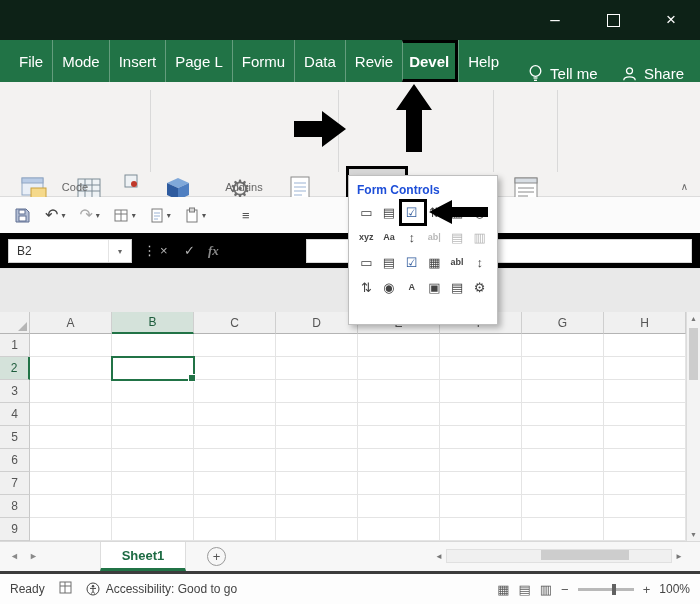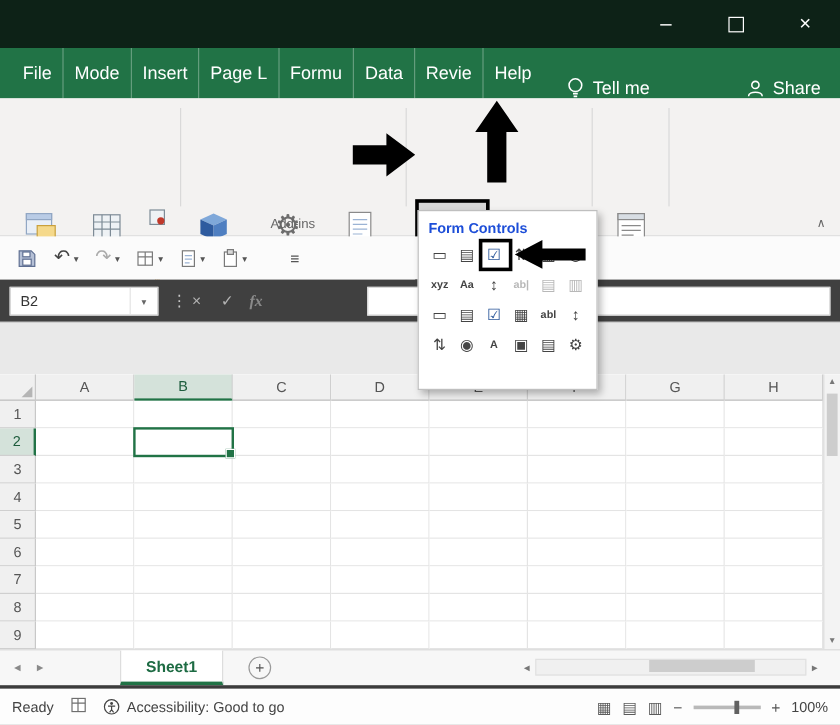--- a/index.html
+++ b/index.html
@@ -28,21 +28,21 @@
   .chev{font-size:8px;color:#555;line-height:9px;}
   .gray .ricon, .gray{color:#a9a9a9;}
   .glabel{position:absolute;bottom:3px;font-size:11px;color:#666;text-align:center;}
   .collapse{position:absolute;right:12px;bottom:4px;color:#666;font-size:10px;}
   
   .qat{position:absolute;top:197px;left:0;width:700px;height:36px;background:#fbfbfb;display:flex;align-items:center;padding-left:10px;gap:6px;box-sizing:border-box;}
   .qbtn{display:flex;align-items:center;gap:3px;padding:0 4px;color:#444;font-size:16px;line-height:16px;}
   .qbtn.disabled{color:#ababab;}
   .qmore{margin-left:26px;color:#555;font-size:13px;}
   
-  .frow{position:absolute;top:233px;left:0;width:700px;height:36px;background:#404040;border-bottom:1px solid #e3e3e3;box-sizing:border-box;}
+  .frow{position:absolute;top:233px;left:0;width:700px;height:36px;background:#000000;border-bottom:1px solid #e3e3e3;box-sizing:border-box;}
   .namebox{position:absolute;left:8px;top:6px;width:124px;height:24px;background:#fff;border:1px solid #cfcfcf;display:flex;align-items:center;font-size:12px;color:#333;box-sizing:border-box;}
   .namebox .val{padding-left:8px;flex:1;}
   .nbdd{width:22px;height:100%;border-left:1px solid #e4e4e4;display:flex;align-items:center;justify-content:center;font-size:8px;color:#666;}
   .fsep{position:absolute;left:143px;top:10px;color:#c7c7c7;font-size:13px;}
   .fbx{position:absolute;top:10px;font-size:13px;color:#b3b3b3;}
   .fx{font-style:italic;color:#8a8a8a;font-weight:700;font-family:"Liberation Serif",serif;}
   .formulabar{position:absolute;left:306px;top:6px;width:386px;height:24px;background:#fff;border:1px solid #d8d8d8;box-sizing:border-box;}
   .band{position:absolute;top:269px;left:0;width:700px;height:43px;background:#e9e9e9;}
   
   .grid{position:absolute;top:312px;left:0;width:700px;height:229px;background:#fff;}
@@ -127,20 +127,23 @@
         </div>
         <div class="tab">
           <span>Formu</span>
         </div>
         <div class="tab">
           <span>Data</span>
         </div>
         <div class="tab">
           <span>Revie</span>
         </div>
+        <div class="tab active">
+          <span>Devel</span>
+        </div>
         <div class="tab">
           <span>Help</span>
         </div>
       </div>
     <div class="tellme">
       <svg width="15" height="18" viewBox="0 0 15 18">
           <circle cx="7.5" cy="7" r="5.3" fill="none" stroke="#fff" stroke-width="1.3"></circle>
           <line x1="5.5" y1="14" x2="9.5" y2="14" stroke="#fff" stroke-width="1.3"></line>
           <line x1="6" y1="16.3" x2="9" y2="16.3" stroke="#fff" stroke-width="1.3"></line>
         </svg>
@@ -260,20 +263,21 @@
             <rect x="4" y="3" width="22" height="5" fill="#d8dee4" stroke="#8a8a8a"></rect>
             <line x1="7" y1="13" x2="23" y2="13" stroke="#8a8a8a"></line>
             <line x1="7" y1="17" x2="23" y2="17" stroke="#8a8a8a"></line>
             <line x1="7" y1="21" x2="17" y2="21" stroke="#8a8a8a"></line>
           </svg>
       </span>
       <span>XML</span>
       <span class="chev">▾</span>
     </div>
 
+    <div class="glabel" style="left:0;width:150px">Code</div>
     <div class="glabel" style="left:150px;width:188px">Add-ins</div>
     <div class="collapse">∧</div>
   </div>
 
   <div class="qat">
     <span class="qbtn">
       <svg width="17" height="17" viewBox="0 0 17 17">
           <path d="M2 2 h10 l3 3 v10 H2z" fill="#b5c0d6" stroke="#5f6f92"></path>
           <rect x="5" y="9" width="7" height="5" fill="#fff" stroke="#5f6f92"></rect>
           <rect x="5" y="3" width="6" height="4" fill="#fff" stroke="#5f6f92"></rect>

